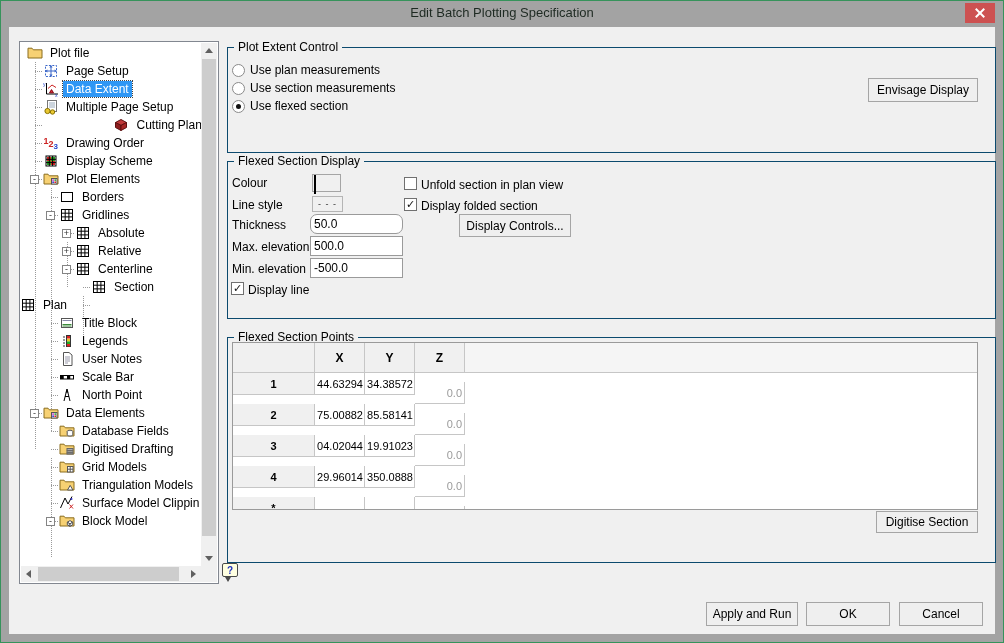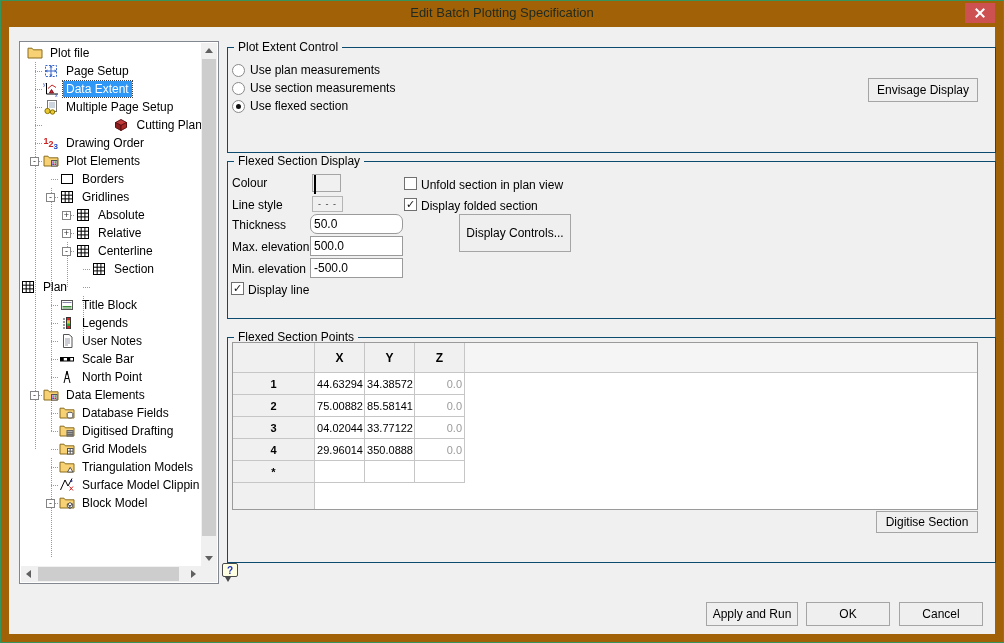--- a/index.html
+++ b/index.html
@@ -1,17 +1,17 @@
 <!DOCTYPE html>
 <html><head>
 <meta charset="utf-8">
 <style>
   html,body{margin:0;padding:0;background:#555;}
   *{box-sizing:border-box;font-family:"Liberation Sans","DejaVu Sans",sans-serif;}
-  .window{position:relative;width:1004px;height:643px;background:#a16207;border:1px solid #36935b;overflow:hidden;}
+  .window{position:relative;width:1004px;height:643px;background:#a3a3a3;border:1px solid #36935b;overflow:hidden;}
   .titlebar{position:absolute;left:0;top:0;width:100%;height:26px;}
   .title{position:absolute;left:0;top:4px;width:100%;text-align:center;font-size:13px;color:#1e2a22;}
   .close{position:absolute;right:8px;top:2px;width:30px;height:20px;background:#cd5151;cursor:pointer;}
   .close .xb{position:absolute;left:9px;top:9px;width:12px;height:2px;background:#fff;}
   .close .a{transform:rotate(45deg);}
   .close .b{transform:rotate(-45deg);}
   .dialog{position:absolute;left:8px;top:26px;right:8px;bottom:8px;background:#f0f0f0;}
 
   
   .tree-panel{position:absolute;left:10px;top:14px;width:200px;height:543px;background:#fff;border:1px solid #828790;}
@@ -70,21 +70,21 @@
   
   .sheet{position:absolute;left:4px;top:4px;width:746px;height:168px;background:#fff;border:1px solid #9a9a9a;overflow:hidden;}
   .t-row{display:flex;}
   .c{border-right:1px solid #c6c6c6;border-bottom:1px solid #c6c6c6;overflow:hidden;white-space:nowrap;display:flex;align-items:center;}
   .c.hdrcol{width:82px;background:#f0f0f0;justify-content:center;font-weight:bold;font-size:11px;}
   .c.col{width:50px;}
   .c.colhead{background:#f0f0f0;justify-content:center;font-weight:bold;font-size:12px;}
   .c.fill{flex:1;border-right:none;border-bottom:1px solid #c6c6c6;background:#f5f5f5;}
   .c.fillw{flex:1;border-right:none;border-bottom:none;background:#fff;}
   .c.num{font-size:11px;justify-content:flex-end;padding-right:1px;color:#000;}
-  .c.znum{font-size:11px;justify-content:flex-end;padding-right:2px;color:#9a9a9a;}
+  .c.znum{font-size:11px;justify-content:flex-end;padding-right:2px;color:#9a9a9a;margin-top:9px;}
   .hrow .c{height:30px;}
   .drow .c{height:22px;}
   .leftover{display:flex;}
   .leftover .c{height:27px;border-bottom:none;}
 </style>
 </head>
 <body>
 
 <div class="window">
   <div class="titlebar">
@@ -164,20 +164,34 @@
             <div class="tree-row" style="padding-left: 23px;">
               <span class="stub" style="left: 15px;"></span>
               <span class="ticon">
                 <svg viewBox="0 0 16 16">
                   <text x="0.5" y="9" font-size="9" font-weight="bold" fill="#c22">1</text>
                   <text x="5.5" y="12" font-size="9" font-weight="bold" fill="#c22">2</text>
                   <text x="10.5" y="14" font-size="8" font-weight="bold" fill="#2244cc">3</text>
                 </svg>
               </span>
               <span class="tlabel">Drawing Order</span>
+            </div>
+            <div class="tree-row" style="padding-left: 23px;">
+              <span class="stub" style="left: 15px;"></span>
+              <span class="ticon">
+                <svg viewBox="0 0 16 16">
+                  <rect x="3" y="3" width="10" height="10" fill="#fff" stroke="#000"></rect>
+                  <rect x="4" y="4" width="4" height="4" fill="#d22"></rect>
+                  <rect x="8" y="4" width="4" height="4" fill="#2a2"></rect>
+                  <rect x="4" y="8" width="4" height="4" fill="#2a2"></rect>
+                  <rect x="8" y="8" width="4" height="4" fill="#d22"></rect>
+                  <path d="M3 6.3h10M3 9.6h10M6.3 3v10M9.6 3v10" stroke="#000"></path>
+                </svg>
+              </span>
+              <span class="tlabel">Display Scheme</span>
             </div>
             <div class="tree-row" style="padding-left: 23px;">
               <span class="stub" style="left: 15px;"></span>
               <span class="exp" style="left: 10px;">-</span>
               <span class="ticon">
                 <svg viewBox="0 0 16 16">
                   <path d="M1 3.2h4l1.3 1.6H15V13H1z" fill="#f7d173" stroke="#8a6d1f"></path>
                   <rect x="8.5" y="7.5" width="5.5" height="5.5" fill="#fff" stroke="#555"></rect>
                   <rect x="9.3" y="8.3" width="1.6" height="1.6" fill="#c3c"></rect>
                   <rect x="11.4" y="8.3" width="1.6" height="1.6" fill="#3a3"></rect>
@@ -459,21 +473,21 @@
 
       <span class="cb on" style="left:3px;top:120px;"></span>
       <span class="cblabel" style="left:20px;top:121px;">Display line</span>
 
       <span class="cb" style="left:176px;top:15px;"></span>
       <span class="cblabel" style="left:193px;top:16px;">Unfold section in plan view</span>
 
       <span class="cb on" style="left:176px;top:36px;"></span>
       <span class="cblabel" style="left:193px;top:37px;">Display folded section</span>
 
-      <button class="btn" style="left:231px;top:52px;width:112px;height:38px;">Display Controls...</button>
+      <button class="btn" style="left:231px;top:52px;width:112px;height:23px;">Display Controls...</button>
     </div>
 
     <div class="group g3">
       <span class="glabel">Flexed Section Points</span>
       <div class="sheet" id="points-sheet">
           <div class="t-row hrow">
             <div class="c hdrcol"></div>
             <div class="c col colhead">X</div>
             <div class="c col colhead">Y</div>
             <div class="c col colhead">Z</div>
@@ -489,21 +503,21 @@
           <div class="t-row drow">
             <div class="c hdrcol">2</div>
             <div class="c col num">75.00882</div>
             <div class="c col num">85.58141</div>
             <div class="c col znum">0.0</div>
             <div class="c fillw"></div>
           </div>
           <div class="t-row drow">
             <div class="c hdrcol">3</div>
             <div class="c col num">04.02044</div>
-            <div class="c col num">33.77122</div>
+            <div class="c col num">19.91023</div>
             <div class="c col znum">0.0</div>
             <div class="c fillw"></div>
           </div>
           <div class="t-row drow">
             <div class="c hdrcol">4</div>
             <div class="c col num">29.96014</div>
             <div class="c col num">350.0888</div>
             <div class="c col znum">0.0</div>
             <div class="c fillw"></div>
           </div>

